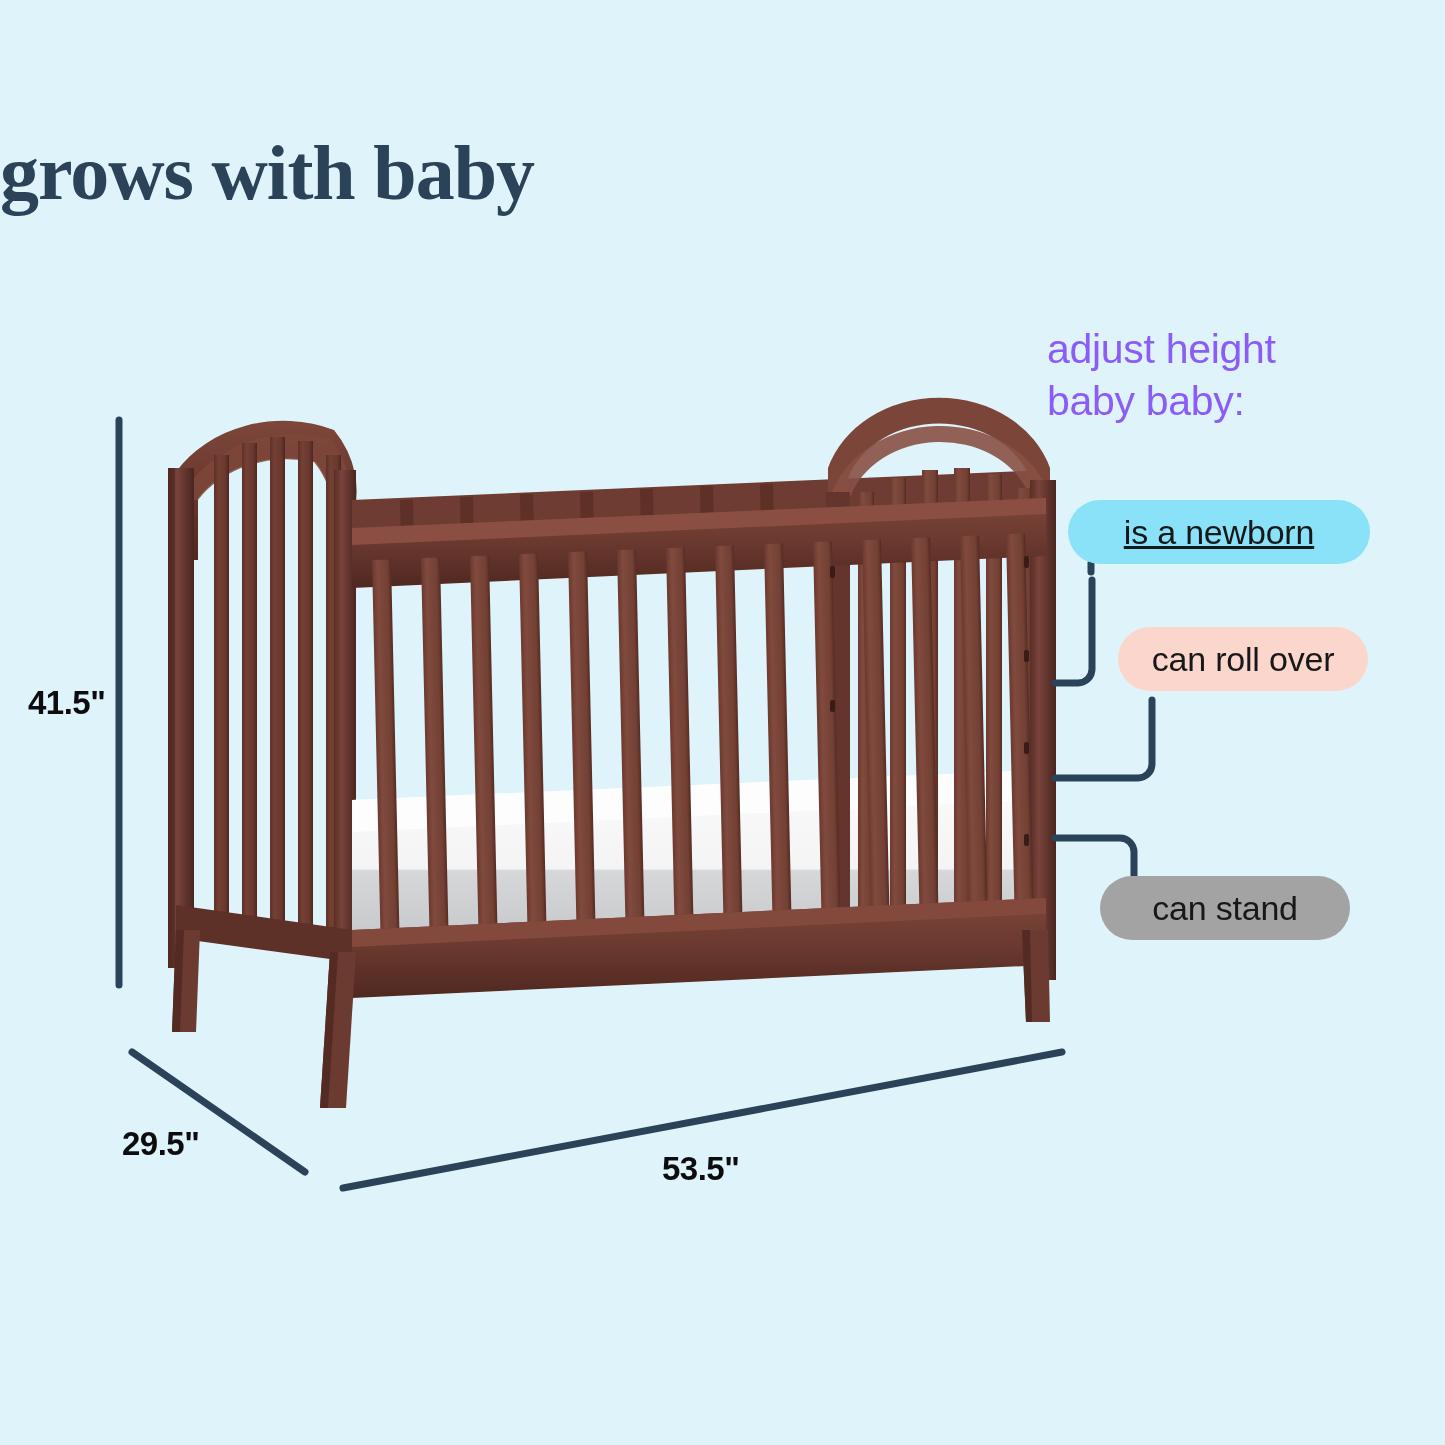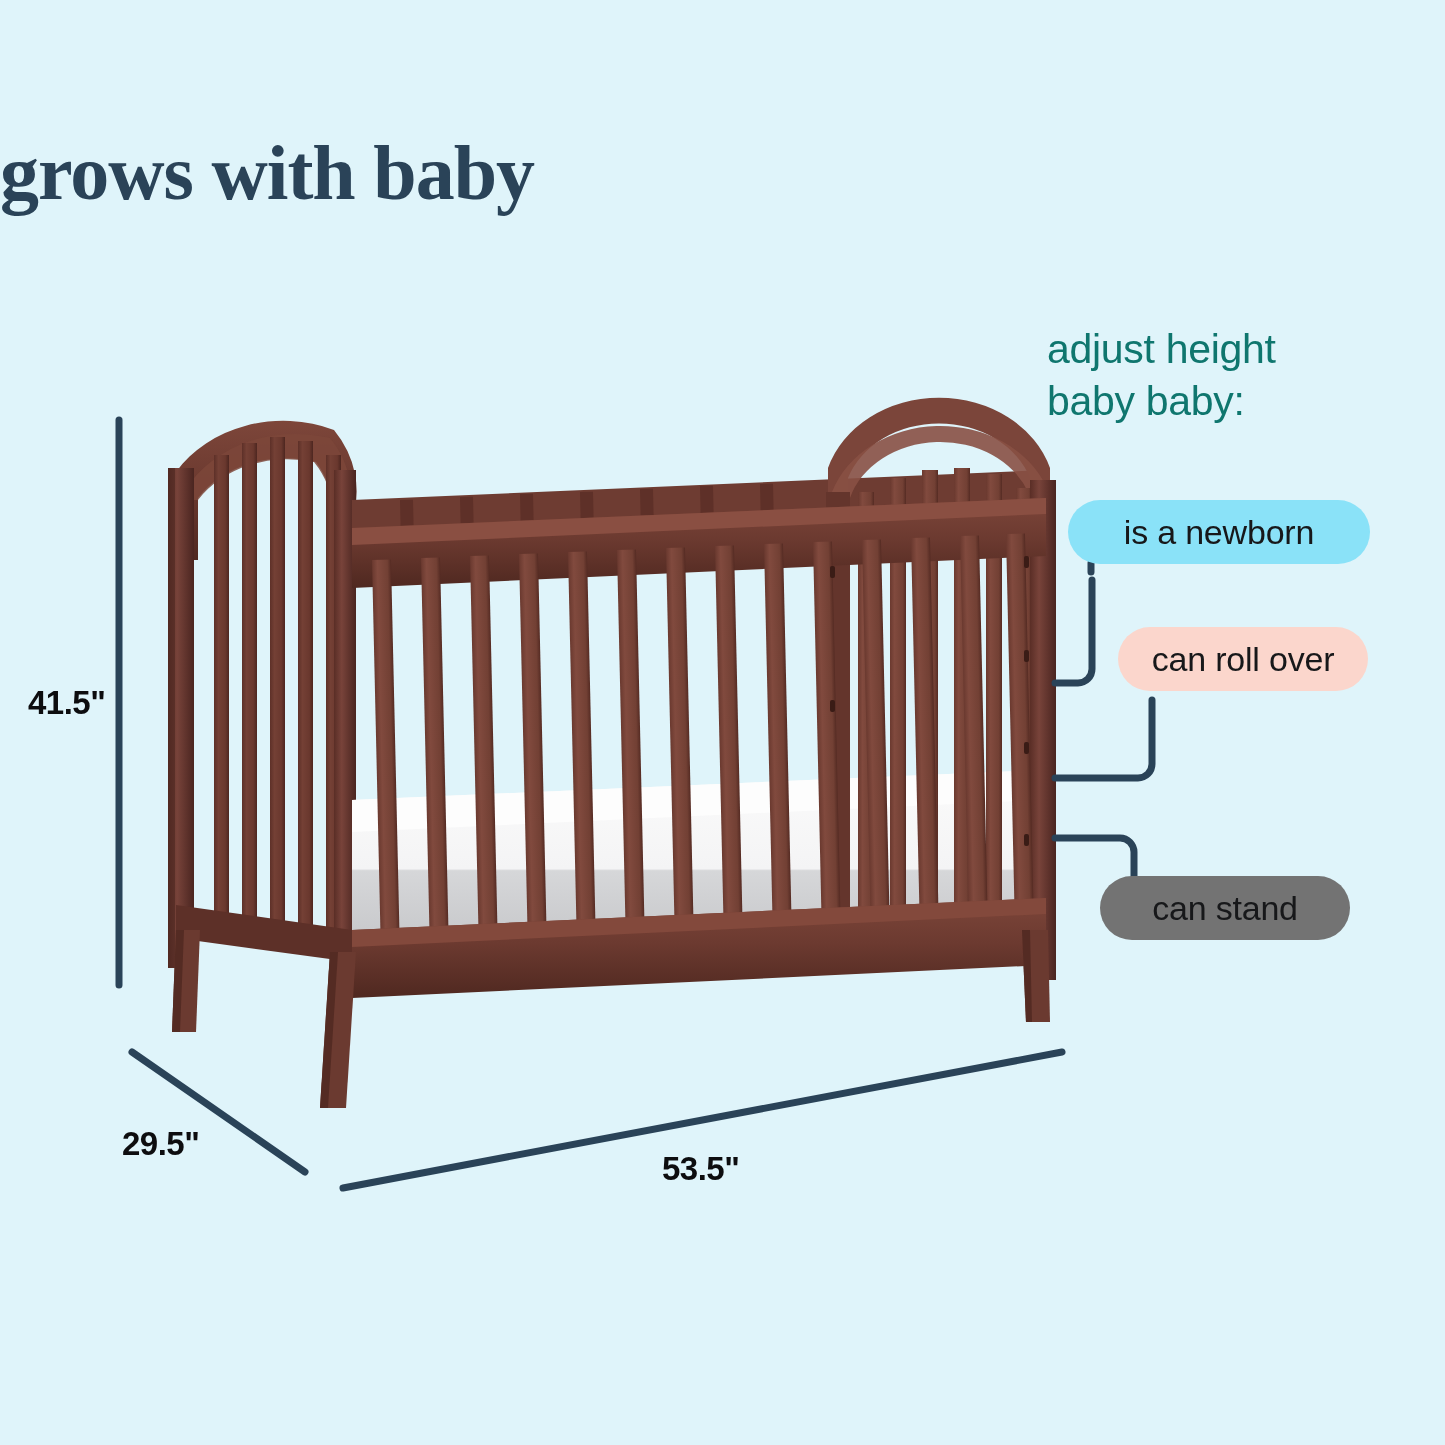--- a/index.html
+++ b/index.html
@@ -22,21 +22,21 @@
     letter-spacing:-1px;
     color:#2a4358;
   }
 
   .adjust-head{
     position:absolute;
     left:1047px;top:323px;
     width:370px;
     font-size:41px;
     line-height:1.28;
-    color:#0f766e;
+    color:#8b5cf6;
     letter-spacing:-0.3px;
   }
 
   .pill{
     position:absolute;
     display:flex;
     align-items:center;
     justify-content:center;
     border-radius:999px;
     color:#17181a;
@@ -225,30 +225,30 @@
       <path d="M1055,778 L1138,778 A14,14 0 0 0 1152,764 L1152,700"></path>
       <path d="M1055,838 L1120,838 A14,14 0 0 1 1134,852 L1134,876"></path>
     </g>
   </svg>
 
   <div class="adjust-head">
     <div>adjust height</div>
     <div>baby baby:</div>
   </div>
 
-  <div class="pill" id="pill-0" style="left: 1068px; top: 500px; width: 302px; height: 64px; background: rgb(138, 226, 248); color: rgb(23, 24, 26);">
+  <div class="pill" id="pill-0" style="left: 1068px; top: 500px; width: 302px; height: 64px; background: rgb(138, 226, 248); color: rgb(23, 24, 26); text-decoration: underline;">
     <span>is a newborn</span>
   </div>
 
   <div class="pill" id="pill-1" style="left: 1118px; top: 627px; width: 250px; height: 64px; background: rgb(251, 214, 204); color: rgb(23, 24, 26);">
     <span>can roll over</span>
   </div>
 
 
-  <div class="pill" id="pill-3" style="left: 1100px; top: 876px; width: 250px; height: 64px; background: #737373; color: rgb(23, 24, 26); align-items: center;">
+  <div class="pill" id="pill-3" style="left: 1100px; top: 876px; width: 250px; height: 64px; background: #a3a3a3; color: rgb(23, 24, 26); align-items: center;">
     <span>can stand</span>
   </div>
 
   <div class="dim-label" id="dim-h">41.5"</div>
   <div class="dim-label" id="dim-d">29.5"</div>
   <div class="dim-label" id="dim-w">53.5"</div>
 
 </div>
 
 </body></html>

